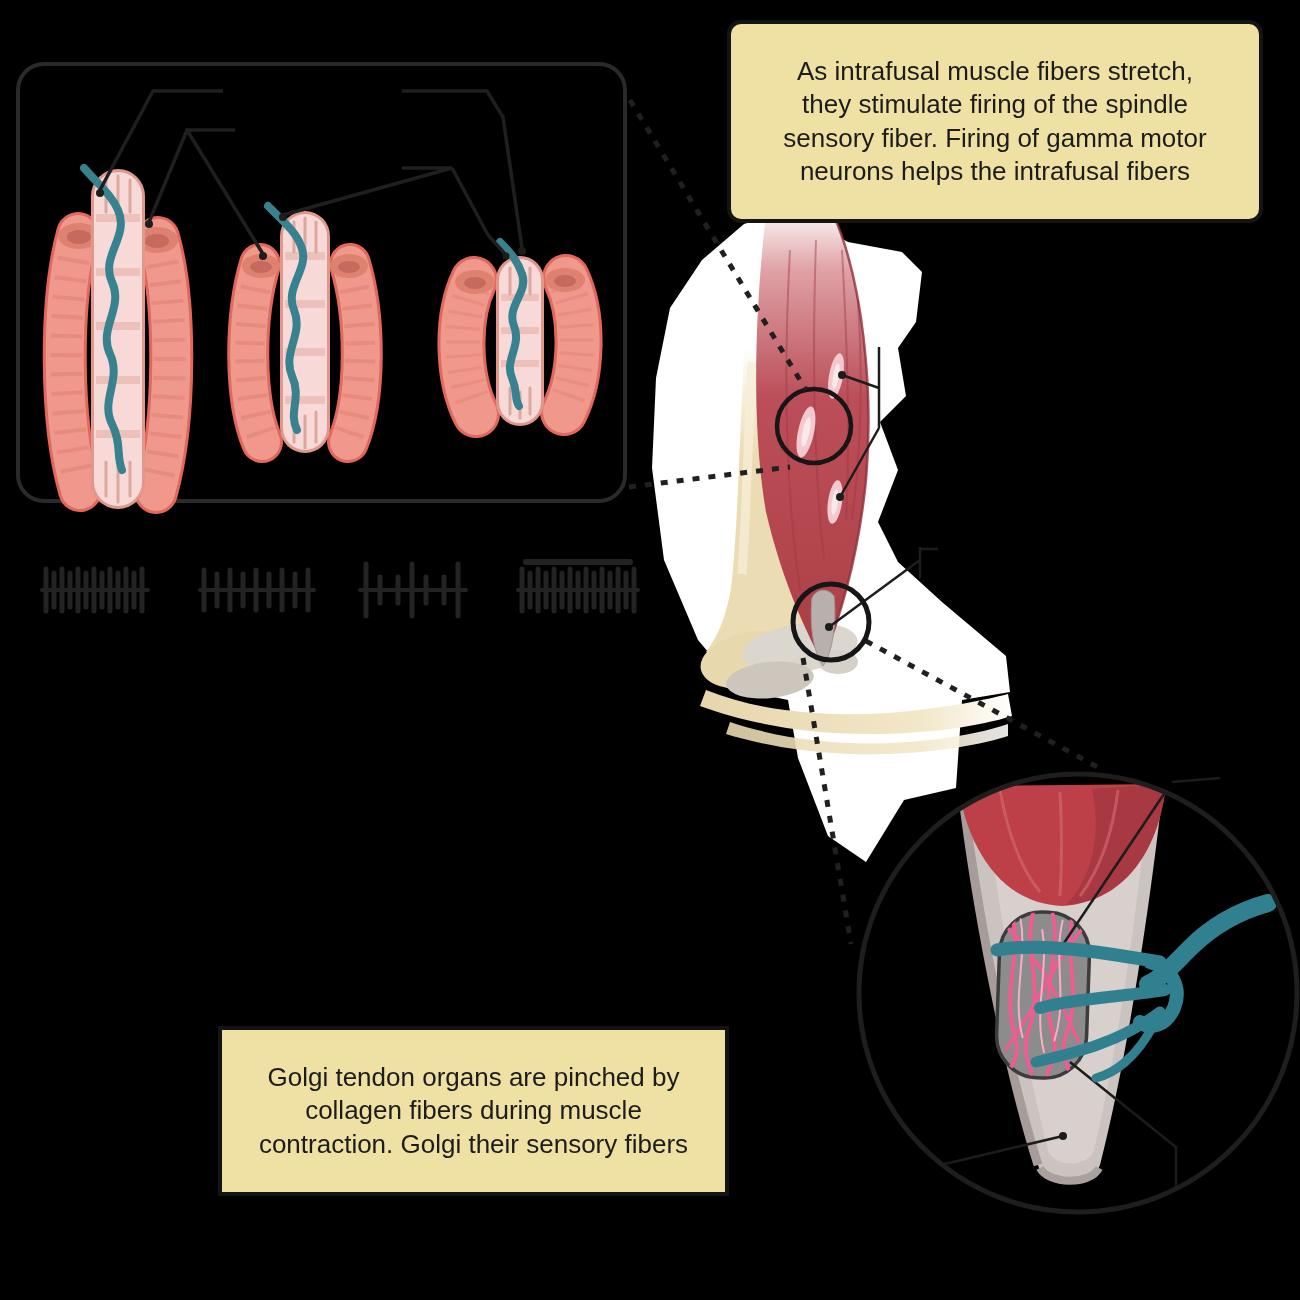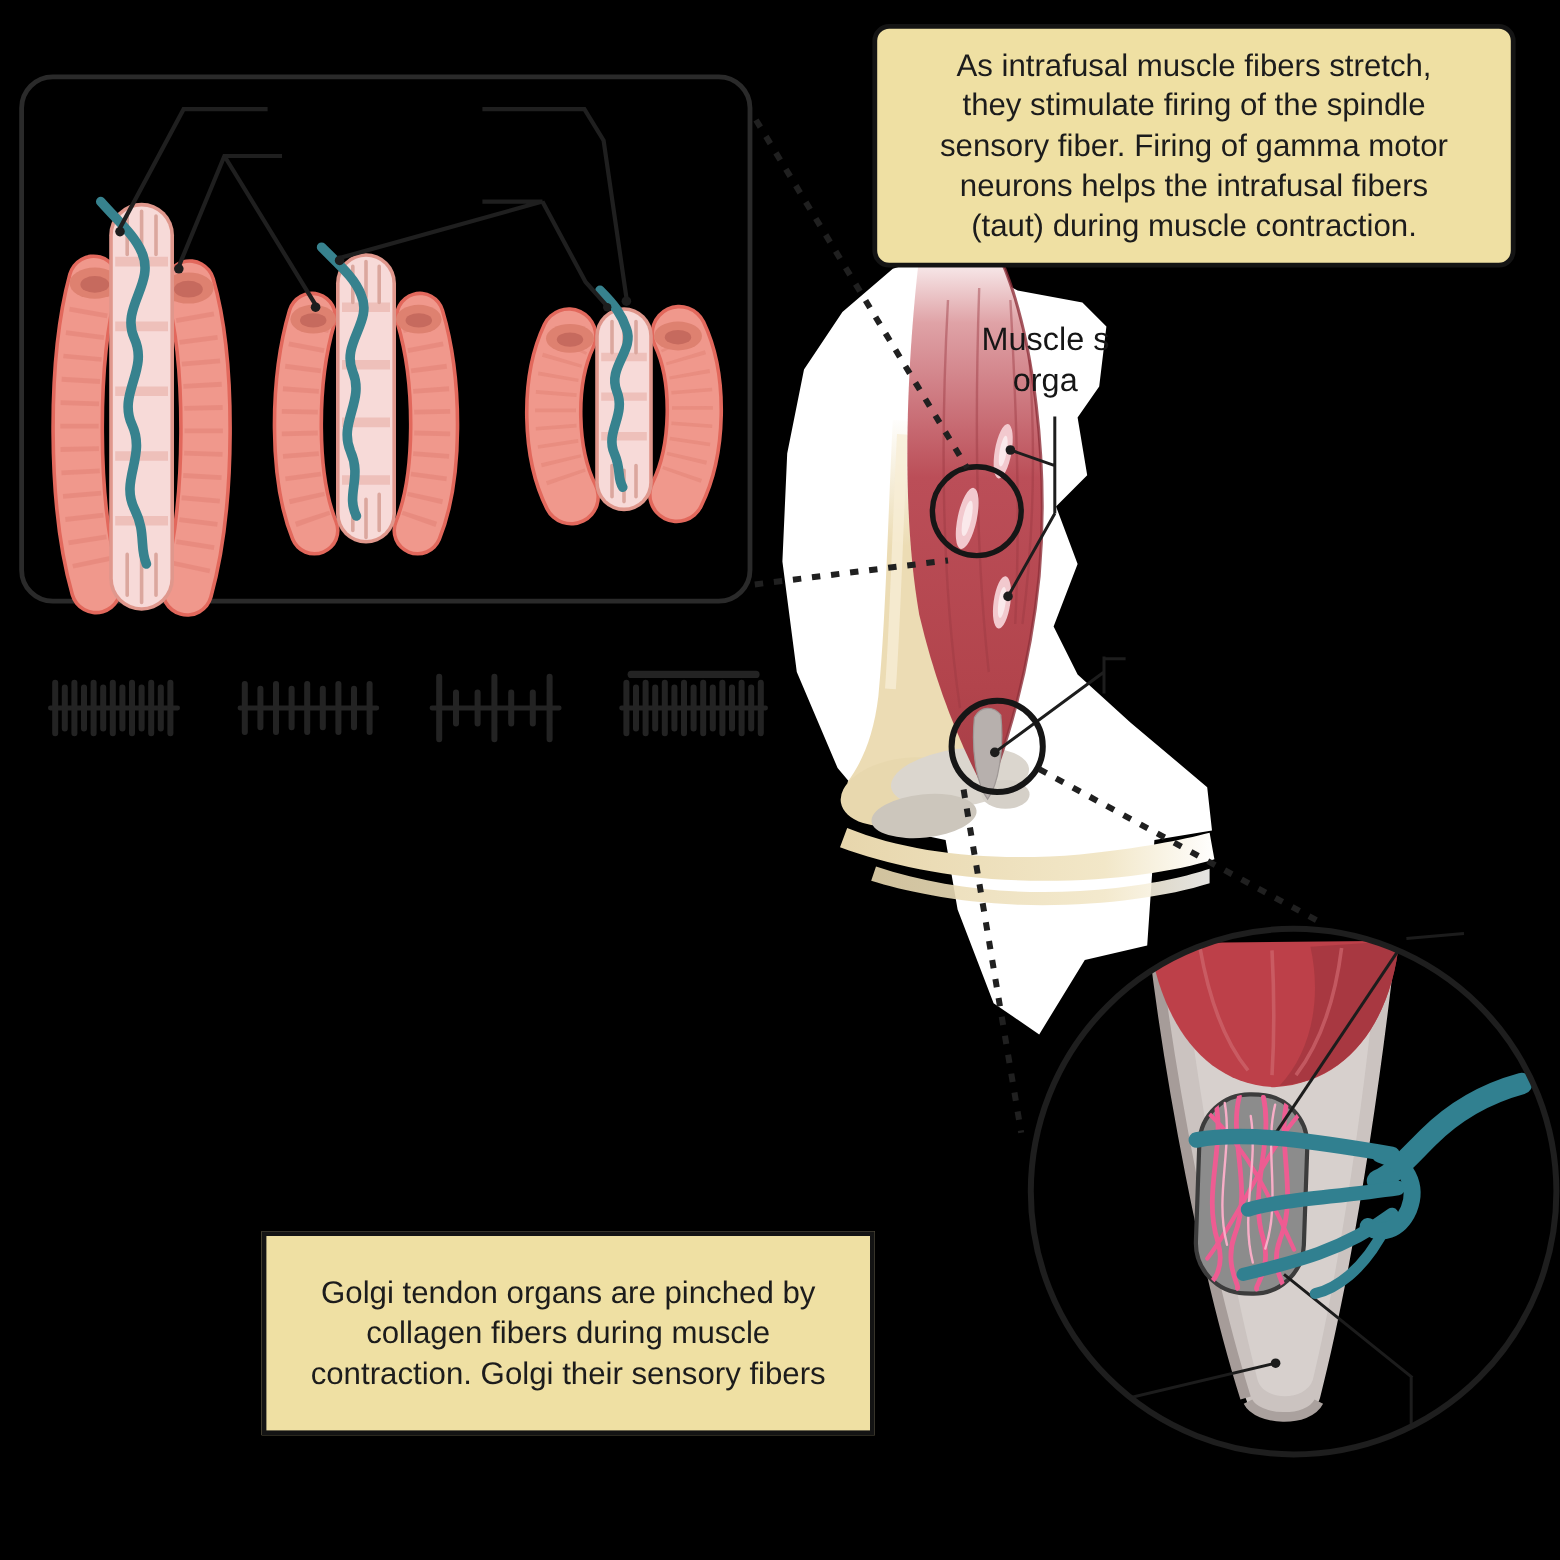--- a/index.html
+++ b/index.html
@@ -228,27 +228,22 @@
     <path d="M1172,782 L1220,778" stroke="#1c1c1c" stroke-width="2.5" fill="none"></path>
     <circle cx="1078" cy="993" r="219" fill="none" stroke="#1e1e1e" stroke-width="5"></circle>
   </g>
 </svg>
 
 <div class="callout" id="callout-spindle">
   <div class="cl">As intrafusal muscle fibers stretch,</div>
   <div class="cl">they stimulate firing of the spindle</div>
   <div class="cl">sensory fiber. Firing of gamma motor</div>
   <div class="cl">neurons helps the intrafusal fibers</div>
-  <div class="cl">(taut) during muscle contraction.</div>
 </div>
 
 <div class="callout" id="callout-golgi">
   <div class="cl">Golgi tendon organs are pinched by</div>
   <div class="cl">collagen fibers during muscle</div>
   <div class="cl">contraction. Golgi their sensory fibers</div>
 </div>
 
-<div id="muscle-spindle-label">
-  <div class="l1">Muscle s</div>
-  <div class="l2">orga</div>
+
 </div>
 
-</div>
-
 </body></html>

